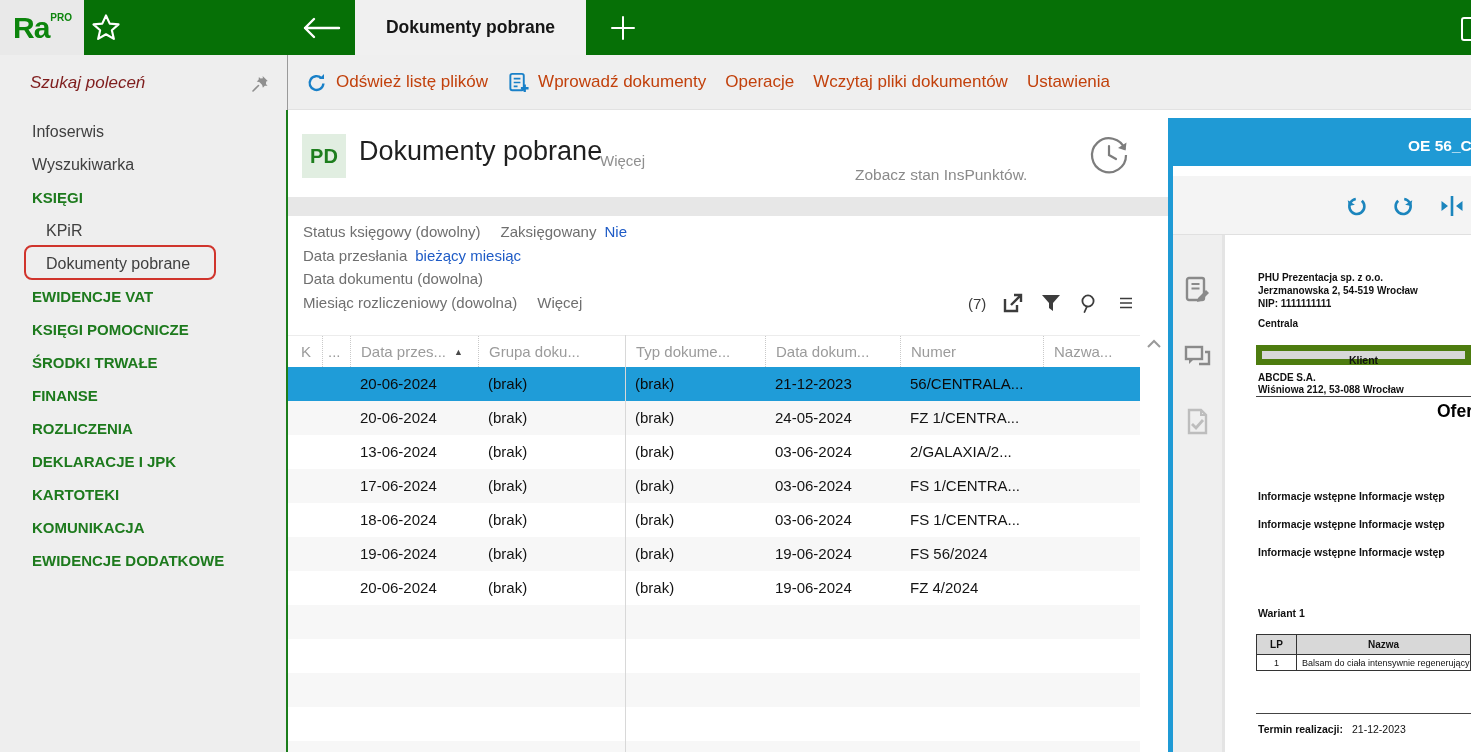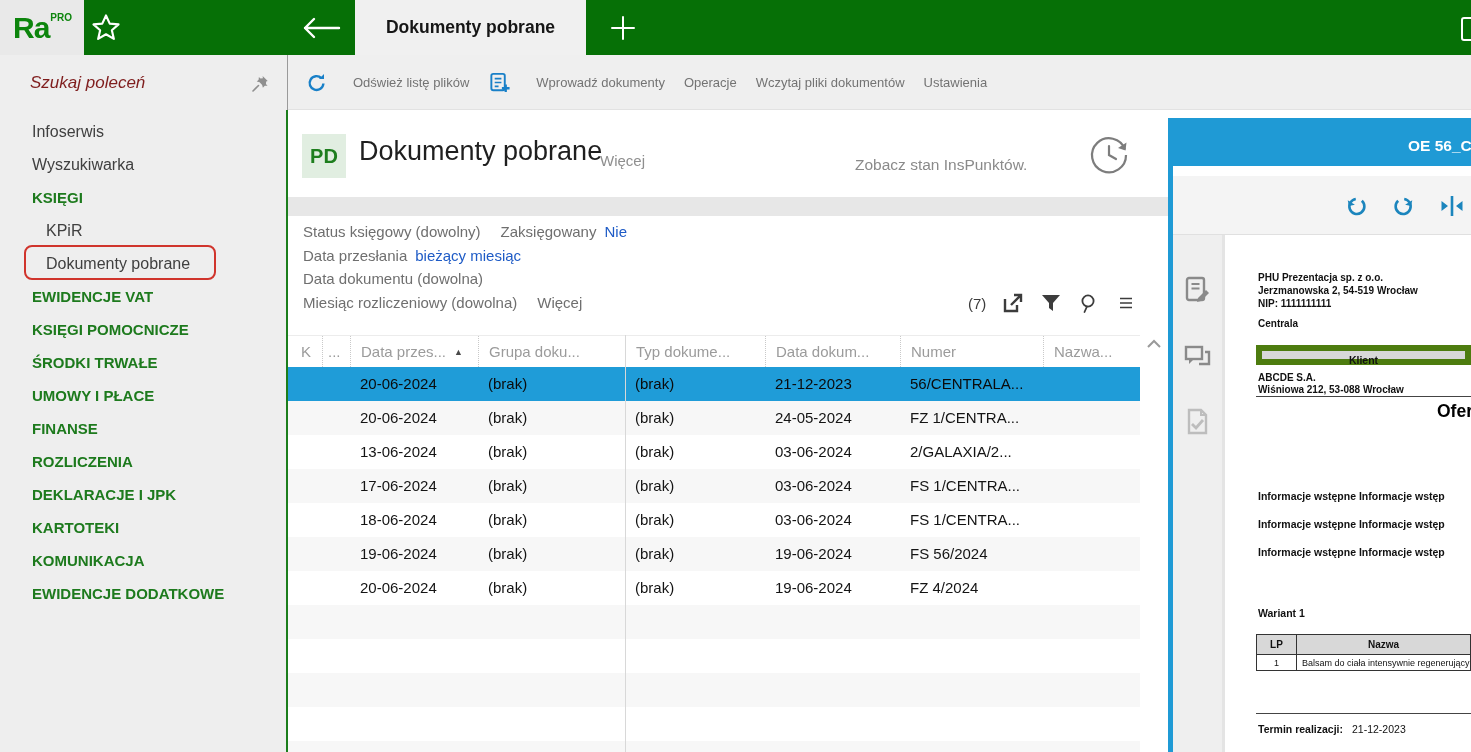--- a/index.html
+++ b/index.html
@@ -35,30 +35,30 @@
   .redbox { position:absolute; left:24px; top:130px; width:192px; height:35px;
             border:2.5px solid #d0342c; border-radius:8px; pointer-events:none; }
 
   
   .vline-dark  { position:absolute; left:287px; top:55px; width:1px; height:55px; background:#9a9a9a; }
   .vline-green { position:absolute; left:286px; top:110px; width:3px; height:642px; background:#1c7e1c; }
 
   
   .toolbar { position:absolute; left:288px; top:55px; width:1183px; height:55px; background:#efefef;
              display:flex; align-items:center; gap:19px; padding-left:17px; border-bottom:1px solid #e2e2e2; }
-  .tb-btn { display:flex; align-items:center; gap:25px; font-size:13px; color:#737373; cursor:pointer; white-space:nowrap; }
+  .tb-btn { display:flex; align-items:center; gap:8px; font-size:17px; color:#c2410c; cursor:pointer; white-space:nowrap; }
   .tb-ico { width:23px; height:23px; color:#1980c8; }
 
   
   .main { position:absolute; left:288px; top:110px; width:880px; height:642px; background:#fff; }
   .pd-badge { position:absolute; left:14px; top:24px; width:44px; height:44px; background:#e1eee1;
               color:#1e7e1e; font-weight:bold; font-size:20px; display:flex; align-items:center; justify-content:center; }
   .page-title { position:absolute; left:71px; top:26px; font-size:27px; font-weight:300; color:#1f1f1f; white-space:nowrap; }
   .more-link { position:absolute; left:312px; top:42px; font-size:15px; color:#8f8f8f; cursor:pointer; }
-  .inspoints { position:absolute; left:567px; top:46px; font-size:15.5px; color:#8a8a8a; cursor:pointer; }
+  .inspoints { position:absolute; left:567px; top:56px; font-size:15.5px; color:#8a8a8a; cursor:pointer; }
   .history-ico { position:absolute; left:798px; top:22px; width:46px; height:46px; color:#7d7d7d; }
   .grayband { position:absolute; left:0; top:87px; width:880px; height:19px; background:#e7e7e7; }
 
   .filters { position:absolute; left:15px; top:110px; font-size:15px; color:#6f6f6f; line-height:23.5px; }
   .fline { display:flex; column-gap:20px; white-space:nowrap; }
   .fgap { margin-left:-12px; }
   .fval { color:#1e5bc6; cursor:pointer; }
   .flabel { cursor:pointer; }
   .icon-cluster { position:absolute; left:680px; top:182px; display:flex; align-items:center; gap:16px; color:#3c3c3c; }
   .icon-cluster .cnt { font-size:15px; color:#3c3c3c; }
@@ -161,21 +161,20 @@
     </div>
     <nav class="menu">
       <div class="mi item">Infoserwis</div>
       <div class="mi item">Wyszukiwarka</div>
       <div class="mi section">KSIĘGI</div>
       <div class="mi subitem">KPiR</div>
       <div class="mi subitem">Dokumenty pobrane</div>
       <div class="mi section">EWIDENCJE VAT</div>
       <div class="mi section">KSIĘGI POMOCNICZE</div>
       <div class="mi section">ŚRODKI TRWAŁE</div>
-      <div class="mi section">UMOWY I PŁACE</div>
       <div class="mi section">FINANSE</div>
       <div class="mi section">ROZLICZENIA</div>
       <div class="mi section">DEKLARACJE I JPK</div>
       <div class="mi section">KARTOTEKI</div>
       <div class="mi section">KOMUNIKACJA</div>
       <div class="mi section">EWIDENCJE DODATKOWE</div>
       <div class="redbox"></div>
     </nav>
   </div>
 

